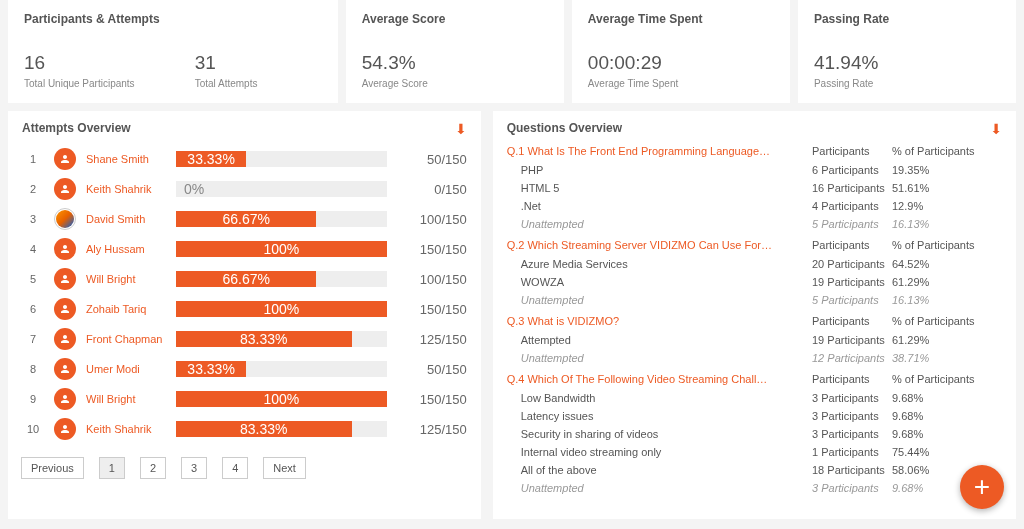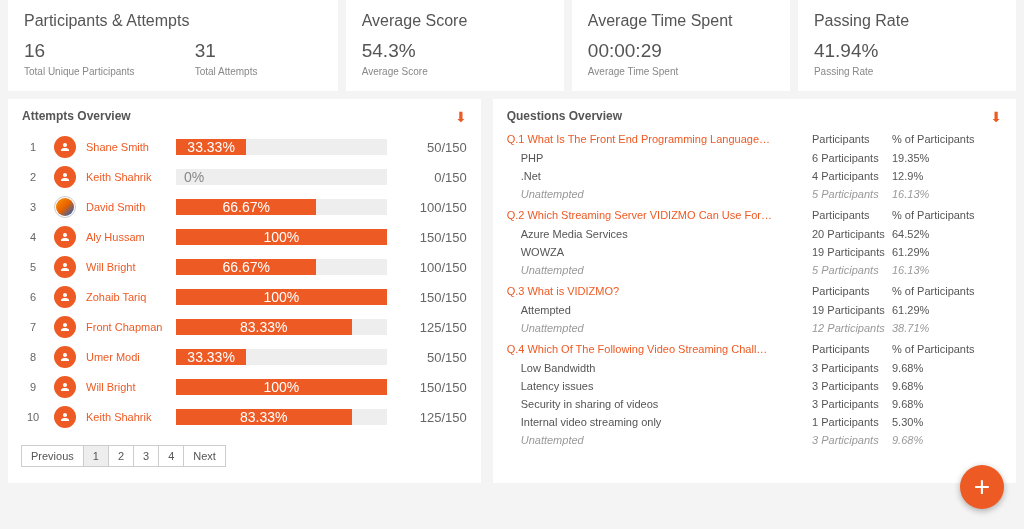--- a/index.html
+++ b/index.html
@@ -1,40 +1,40 @@
 <!DOCTYPE html>
 <html><head>
 <meta charset="utf-8">
 <style>
 * { box-sizing: border-box; margin: 0; padding: 0; }
 body { font-family: Arial, Helvetica, sans-serif; background: #f4f4f4; color: #555; font-size: 12px; width: 1024px; }
 .top-row { display: flex; gap: 8px; padding: 0 8px 8px 8px; }
 .stat-card { background: #fff; padding: 12px 16px 14px 16px; flex: 1; }
 .stat-card.wide { flex: 1.6; }
-.stat-title { font-size: 16px; font-weight: normal; color: #555; margin-bottom: 10px; }
+.stat-title { font-size: 12px; font-weight: bold; color: #555; margin-bottom: 26px; }
 .stat-big { font-size: 19px; color: #555; font-weight: 500; margin-bottom: 4px; }
 .stat-sub { font-size: 10px; color: #888; }
 .pair { display: flex; gap: 60px; }
 .main-row { display: flex; gap: 12px; padding: 0 8px 8px 8px; }
 .panel { background: #fff; flex: 1; padding: 10px 14px 16px 14px; position: relative; }
 .panel-title { font-size: 12px; font-weight: bold; color: #555; margin-bottom: 10px; }
 .dl-icon { position: absolute; right: 14px; top: 10px; color: #ed5a24; font-size: 14px; cursor: pointer; }
 .attempt-row { display: flex; align-items: center; height: 28px; margin-bottom: 2px; }
 .rank { width: 22px; text-align: center; color: #666; font-size: 11px; }
 .avatar { width: 22px; height: 22px; border-radius: 50%; background: #ed5a24; margin: 0 10px; display: flex; align-items: center; justify-content: center; }
 .avatar svg { width: 12px; height: 12px; fill: #fff; }
 .avatar.alt { background: #fff; border: 1px solid #ccc; }
 .avatar.alt .ffx { width: 18px; height: 18px; border-radius: 50%; background: linear-gradient(135deg,#ff9500,#e66000,#0060df); }
 .name { width: 90px; color: #ed5a24; font-size: 11px; }
 .bar-wrap { flex: 1; height: 16px; background: #eee; position: relative; margin-right: 30px; }
 .bar-fill { height: 100%; background: #ed5a24; }
 .bar-label { position: absolute; top: 0; left: 50%; transform: translateX(-50%); font-size: 14px; line-height: 16px; color: #fff;}
 .bar-label.zero { color: #888; left: 8px; transform:none;}
 .score { width: 50px; text-align: right; color: #666; font-size: 13px; }
-.pager { margin-top: 14px; display: flex; gap: 0; }
+.pager { margin-top: 14px; display: flex; gap: 16px; }
 .pager button { border: 1px solid #ccc; background: #fff; color: #555; font-size: 11px; padding: 4px 9px; cursor: pointer; margin-left:-1px;}
 .pager button.active { background: #eee; }
 .q-block { margin-bottom: 6px; }
 .q-head { display: flex; font-size: 11px; color: #555; margin-bottom: 4px; align-items:baseline;}
 .q-title { color: #ed5a24; flex: 1; white-space: nowrap; overflow: hidden; text-overflow: ellipsis; }
 .q-col1 { width: 120px; padding-left: 40px; }
 .q-col2 { width: 110px; }
 .q-row { display: flex; font-size: 11px; color: #555; padding: 3px 0 3px 14px; }
 .q-row .opt { flex: 1; }
 .q-row.unatt { font-style: italic; color: #999; }
@@ -237,20 +237,25 @@
             <div class="q-title">Q.1 What Is The Front End Programming Language…</div>
             <div class="q-col1">Participants</div>
             <div class="q-col2">% of Participants</div>
           </div>
           <div class="q-row">
             <div class="opt">PHP</div>
             <div class="q-col1">6 Participants</div>
             <div class="q-col2">19.35%</div>
           </div>
           <div class="q-row">
+            <div class="opt">HTML 5</div>
+            <div class="q-col1">16 Participants</div>
+            <div class="q-col2">51.61%</div>
+          </div>
+          <div class="q-row">
             <div class="opt">.Net</div>
             <div class="q-col1">4 Participants</div>
             <div class="q-col2">12.9%</div>
           </div>
           <div class="q-row unatt">
             <div class="opt">Unattempted</div>
             <div class="q-col1">5 Participants</div>
             <div class="q-col2">16.13%</div>
           </div>
         </div>
@@ -310,21 +315,26 @@
             <div class="q-col2">9.68%</div>
           </div>
           <div class="q-row">
             <div class="opt">Security in sharing of videos</div>
             <div class="q-col1">3 Participants</div>
             <div class="q-col2">9.68%</div>
           </div>
           <div class="q-row">
             <div class="opt">Internal video streaming only</div>
             <div class="q-col1">1 Participants</div>
-            <div class="q-col2">5.30%</div>
+            <div class="q-col2">75.44%</div>
+          </div>
+          <div class="q-row">
+            <div class="opt">All of the above</div>
+            <div class="q-col1">18 Participants</div>
+            <div class="q-col2">58.06%</div>
           </div>
           <div class="q-row unatt">
             <div class="opt">Unattempted</div>
             <div class="q-col1">3 Participants</div>
             <div class="q-col2">9.68%</div>
           </div>
         </div>
       </div>
   </div>
 </div>

